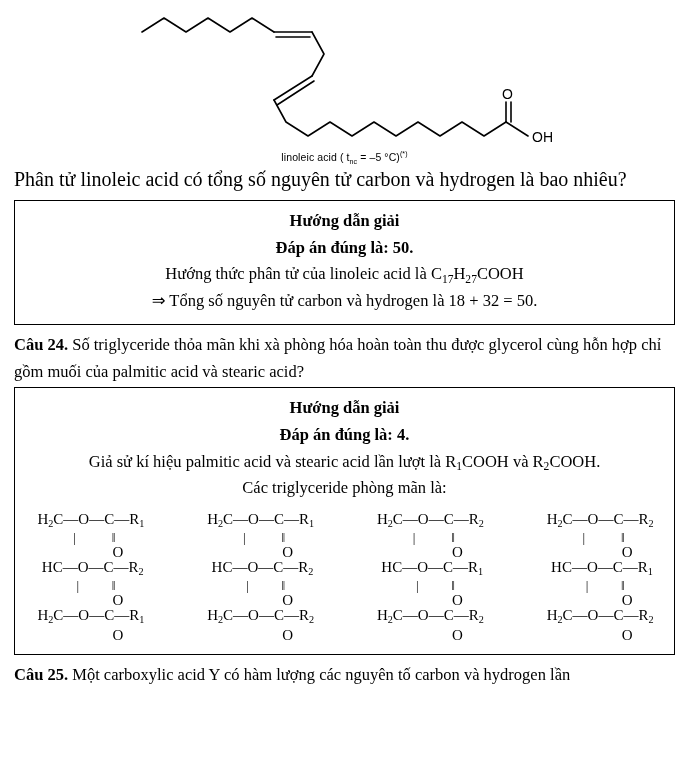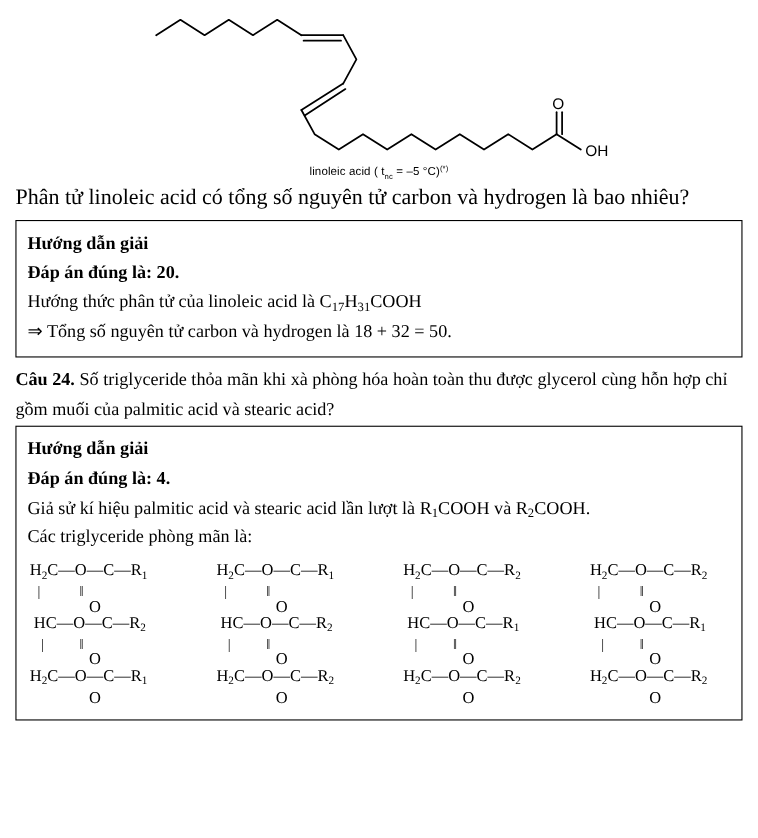--- a/index.html
+++ b/index.html
@@ -58,20 +58,21 @@
     line-height: 1.5;
     margin: 12px 0 6px 0;
   }
 
   
   .box {
     border: 1.2px solid #000;
     padding: 7px 10px 9px 10px;
     margin: 2px 0 0 0;
     box-sizing: border-box;
+    text-align: center;
   }
   .box p {
     margin: 0 0 0 0;
     font-size: 16.5px;
     line-height: 1.62;
   }
   .bold { font-weight: bold; }
 
   sub { font-size: 70%; vertical-align: baseline; position: relative; bottom: -0.3em; }
 
@@ -144,22 +145,22 @@
       <text x="378" y="97" font-family="Liberation Sans, sans-serif" font-size="14" fill="#000">O</text>
       <text x="408" y="140" font-family="Liberation Sans, sans-serif" font-size="14" fill="#000">OH</text>
     </svg>
     <div class="struct-caption"><span>linoleic acid ( t</span><span class="sub">nc</span><span> = –5 °C)</span><span class="sup">(*)</span></div>
   </div>
 
   <div class="q-line">Phân tử linoleic acid có tổng số nguyên tử carbon và hydrogen là bao nhiêu?</div>
 
   <div class="box">
     <p class="bold">Hướng dẫn giải</p>
-    <p class="bold">Đáp án đúng là: 20.</p>
-    <p><span>Hướng thức phân tử của linoleic acid là C</span><sub>17</sub><span>H</span><sub>31</sub><span>COOH</span></p>
+    <p class="bold">Đáp án đúng là: 50.</p>
+    <p><span>Hướng thức phân tử của linoleic acid là C</span><sub>17</sub><span>H</span><sub>27</sub><span>COOH</span></p>
     <p>⇒ Tổng số nguyên tử carbon và hydrogen là 18 + 32 = 50.</p>
   </div>
 
   <div class="cau"><span class="lbl">Câu 24.</span><span> Số triglyceride thỏa mãn khi xà phòng hóa hoàn toàn thu được glycerol cùng hỗn hợp chỉ gồm muối của palmitic acid và stearic acid?</span></div>
 
   <div class="box">
     <p class="bold">Hướng dẫn giải</p>
     <p class="bold">Đáp án đúng là: 4.</p>
     <p><span>Giả sử kí hiệu palmitic acid và stearic acid lần lượt là R</span><sub>1</sub><span>COOH và R</span><sub>2</sub><span>COOH.</span></p>
     <p>Các triglyceride phòng mãn là:</p>
@@ -206,14 +207,15 @@
         <span class="ln">&nbsp;HC—O—C—R<sub>1</sub></span>
         <span class="bar">&nbsp;|&nbsp;&nbsp;&nbsp;&nbsp;&nbsp;&nbsp;&nbsp;&nbsp;&nbsp;&nbsp;‖</span>
         <span class="oline indent">&nbsp;&nbsp;&nbsp;&nbsp;&nbsp;&nbsp;&nbsp;&nbsp;&nbsp;&nbsp;&nbsp;&nbsp;O</span>
         <span class="ln">H<sub>2</sub>C—O—C—R<sub>2</sub></span>
         <span class="oline indent">&nbsp;&nbsp;&nbsp;&nbsp;&nbsp;&nbsp;&nbsp;&nbsp;&nbsp;&nbsp;&nbsp;&nbsp;O</span>
       </div>
 
     </div>
   </div>
 
+  <div class="cau"><span class="lbl">Câu 25.</span><span> Một carboxylic acid Y có hàm lượng các nguyên tố carbon và hydrogen lần</span></div>
 
 </div>
 
 </body></html>

